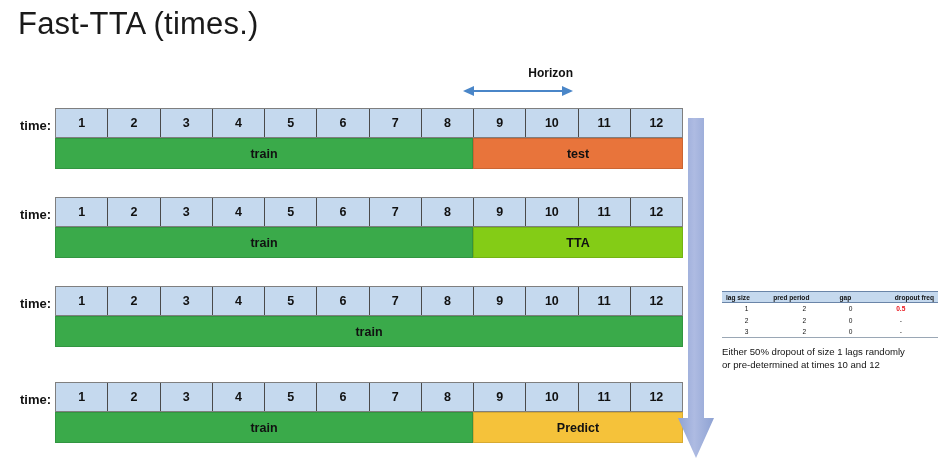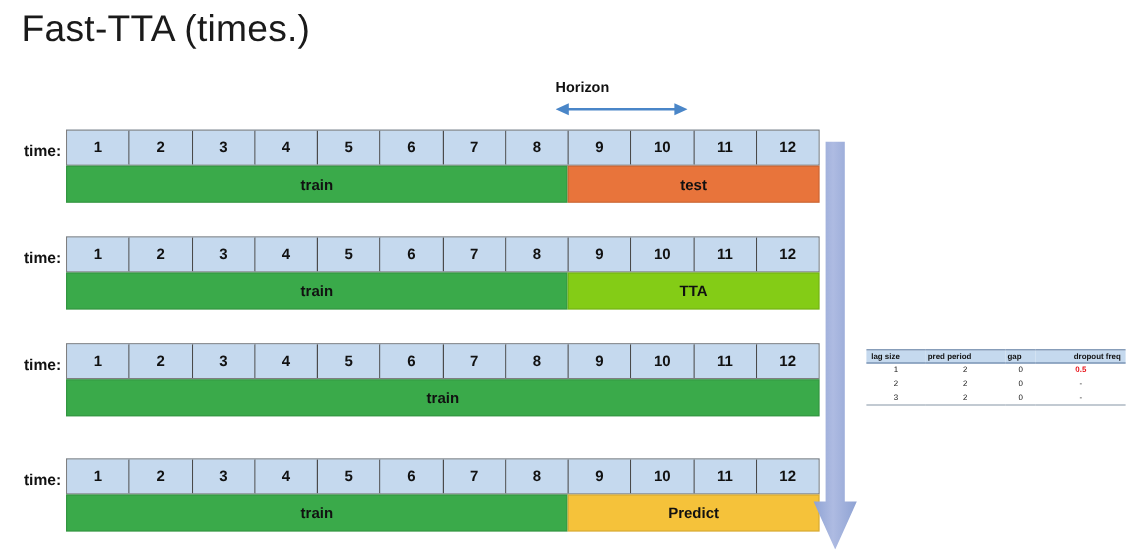--- a/index.html
+++ b/index.html
@@ -34,21 +34,21 @@
     left: 463px;
     top: 66px;
     width: 110px;
     height: 36px;
   }
   #horizon-label {
     position: absolute;
     left: 0;
     top: 0;
     width: 110px;
-    text-align: left;
+    text-align: right;
     font-size: 12px;
     font-weight: bold;
     color: #111111;
   }
   #horizon-arrow {
     position: absolute;
     left: 0;
     top: 18px;
     width: 110px;
     height: 14px;
@@ -310,13 +310,17 @@
         <td>-</td>
       </tr>
       <tr>
         <td>3</td>
         <td>2</td>
         <td>0</td>
         <td>-</td>
       </tr>
     </tbody>
   </table>
+  <div id="param-caption">
+    <div>Either 50% dropout of size 1 lags randomly</div>
+    <div>or pre-determined at times 10 and 12</div>
+  </div>
 </div>
 
 </body></html>

